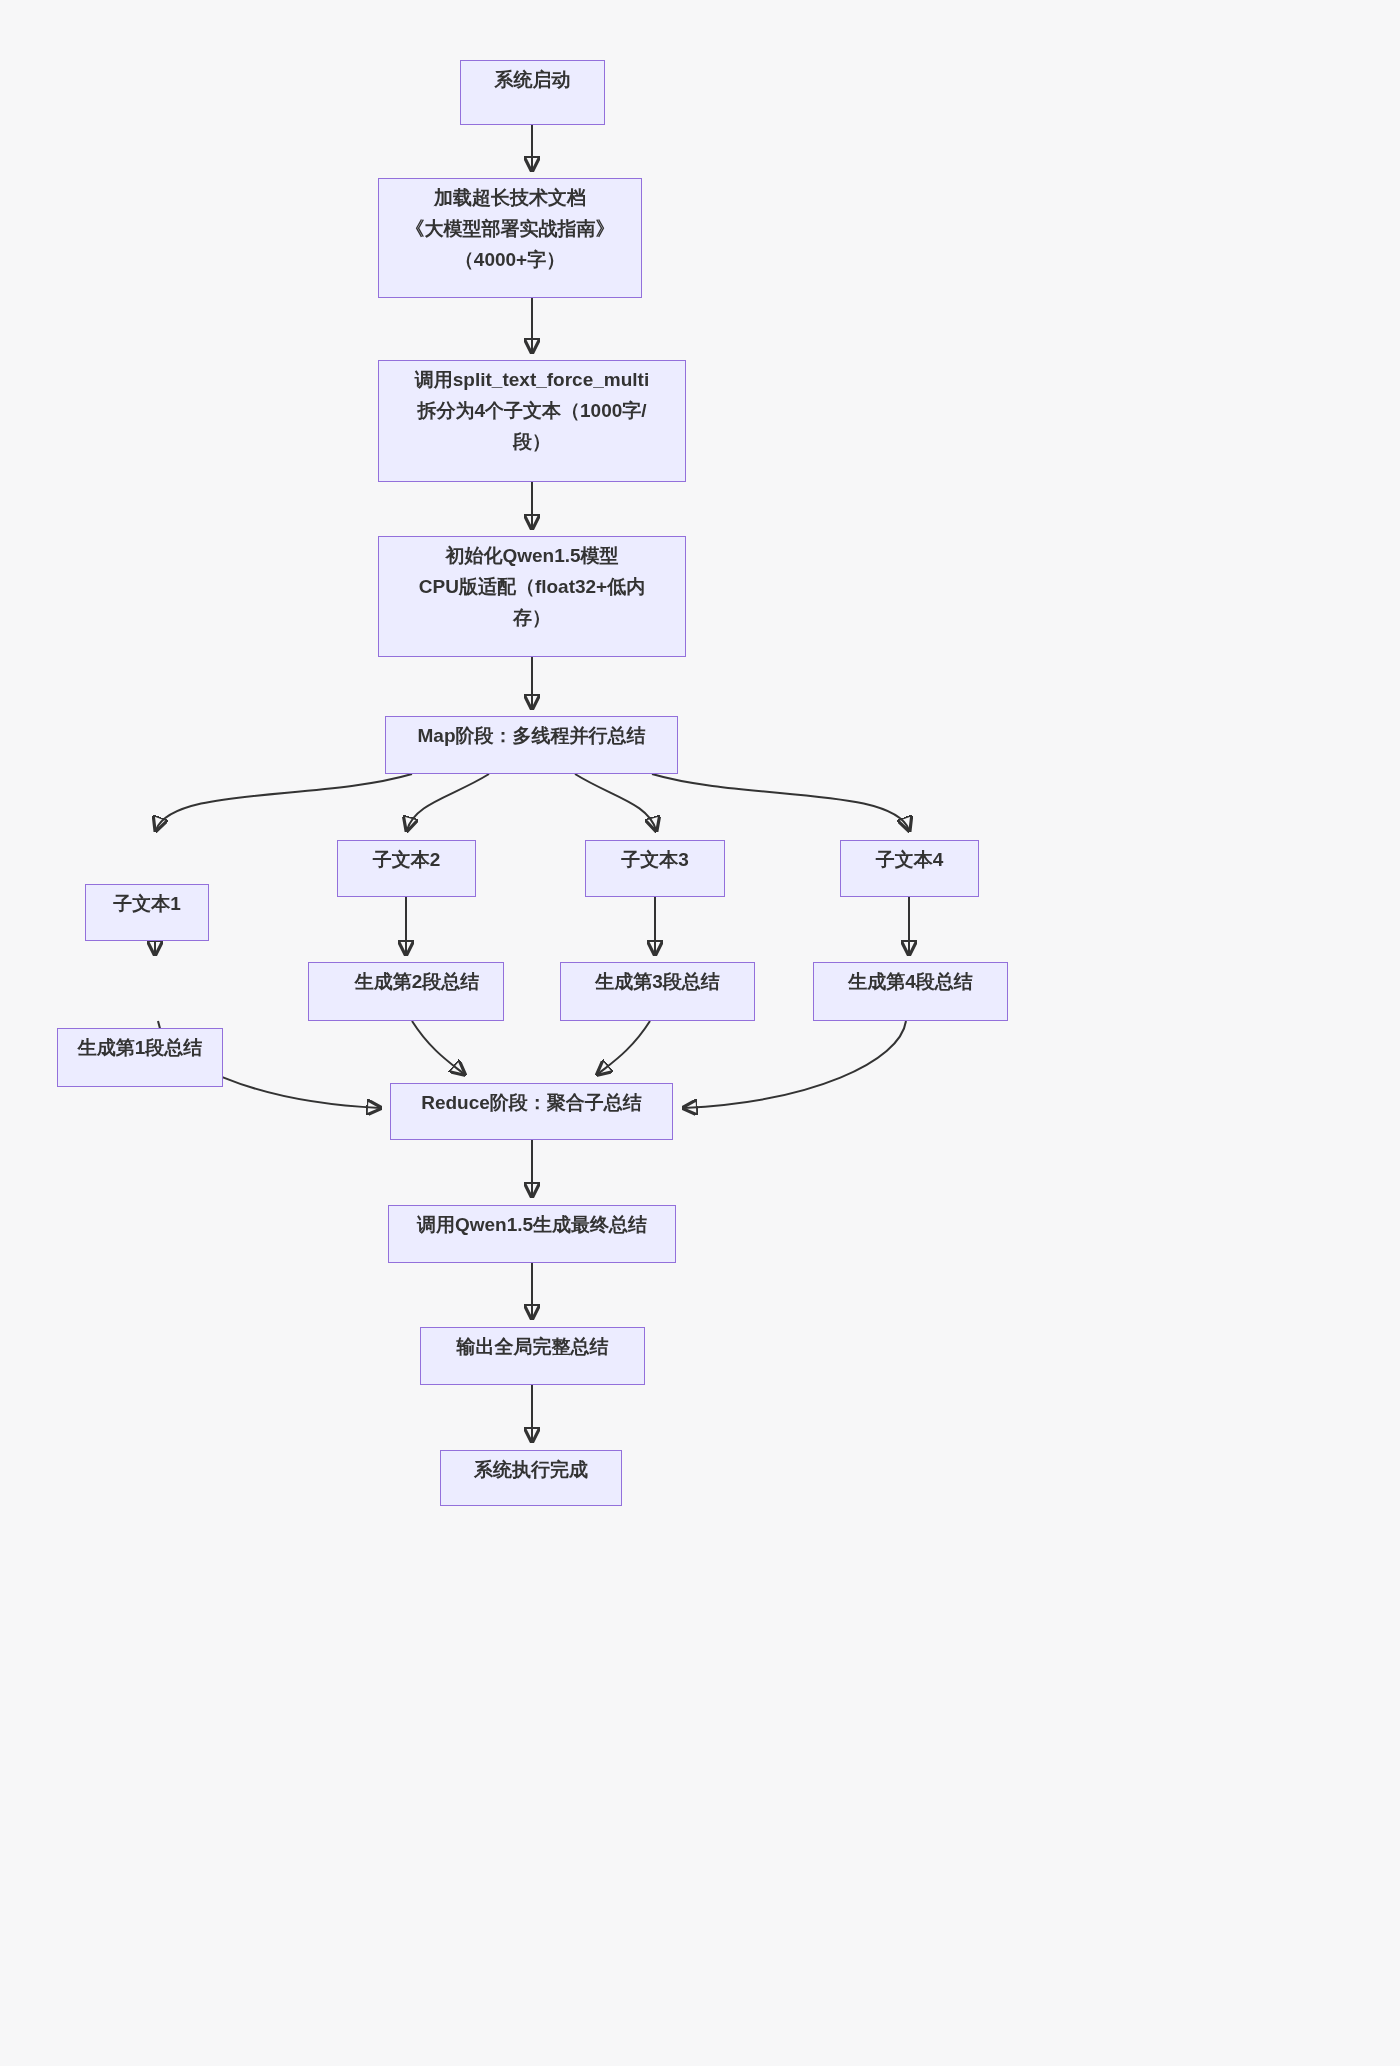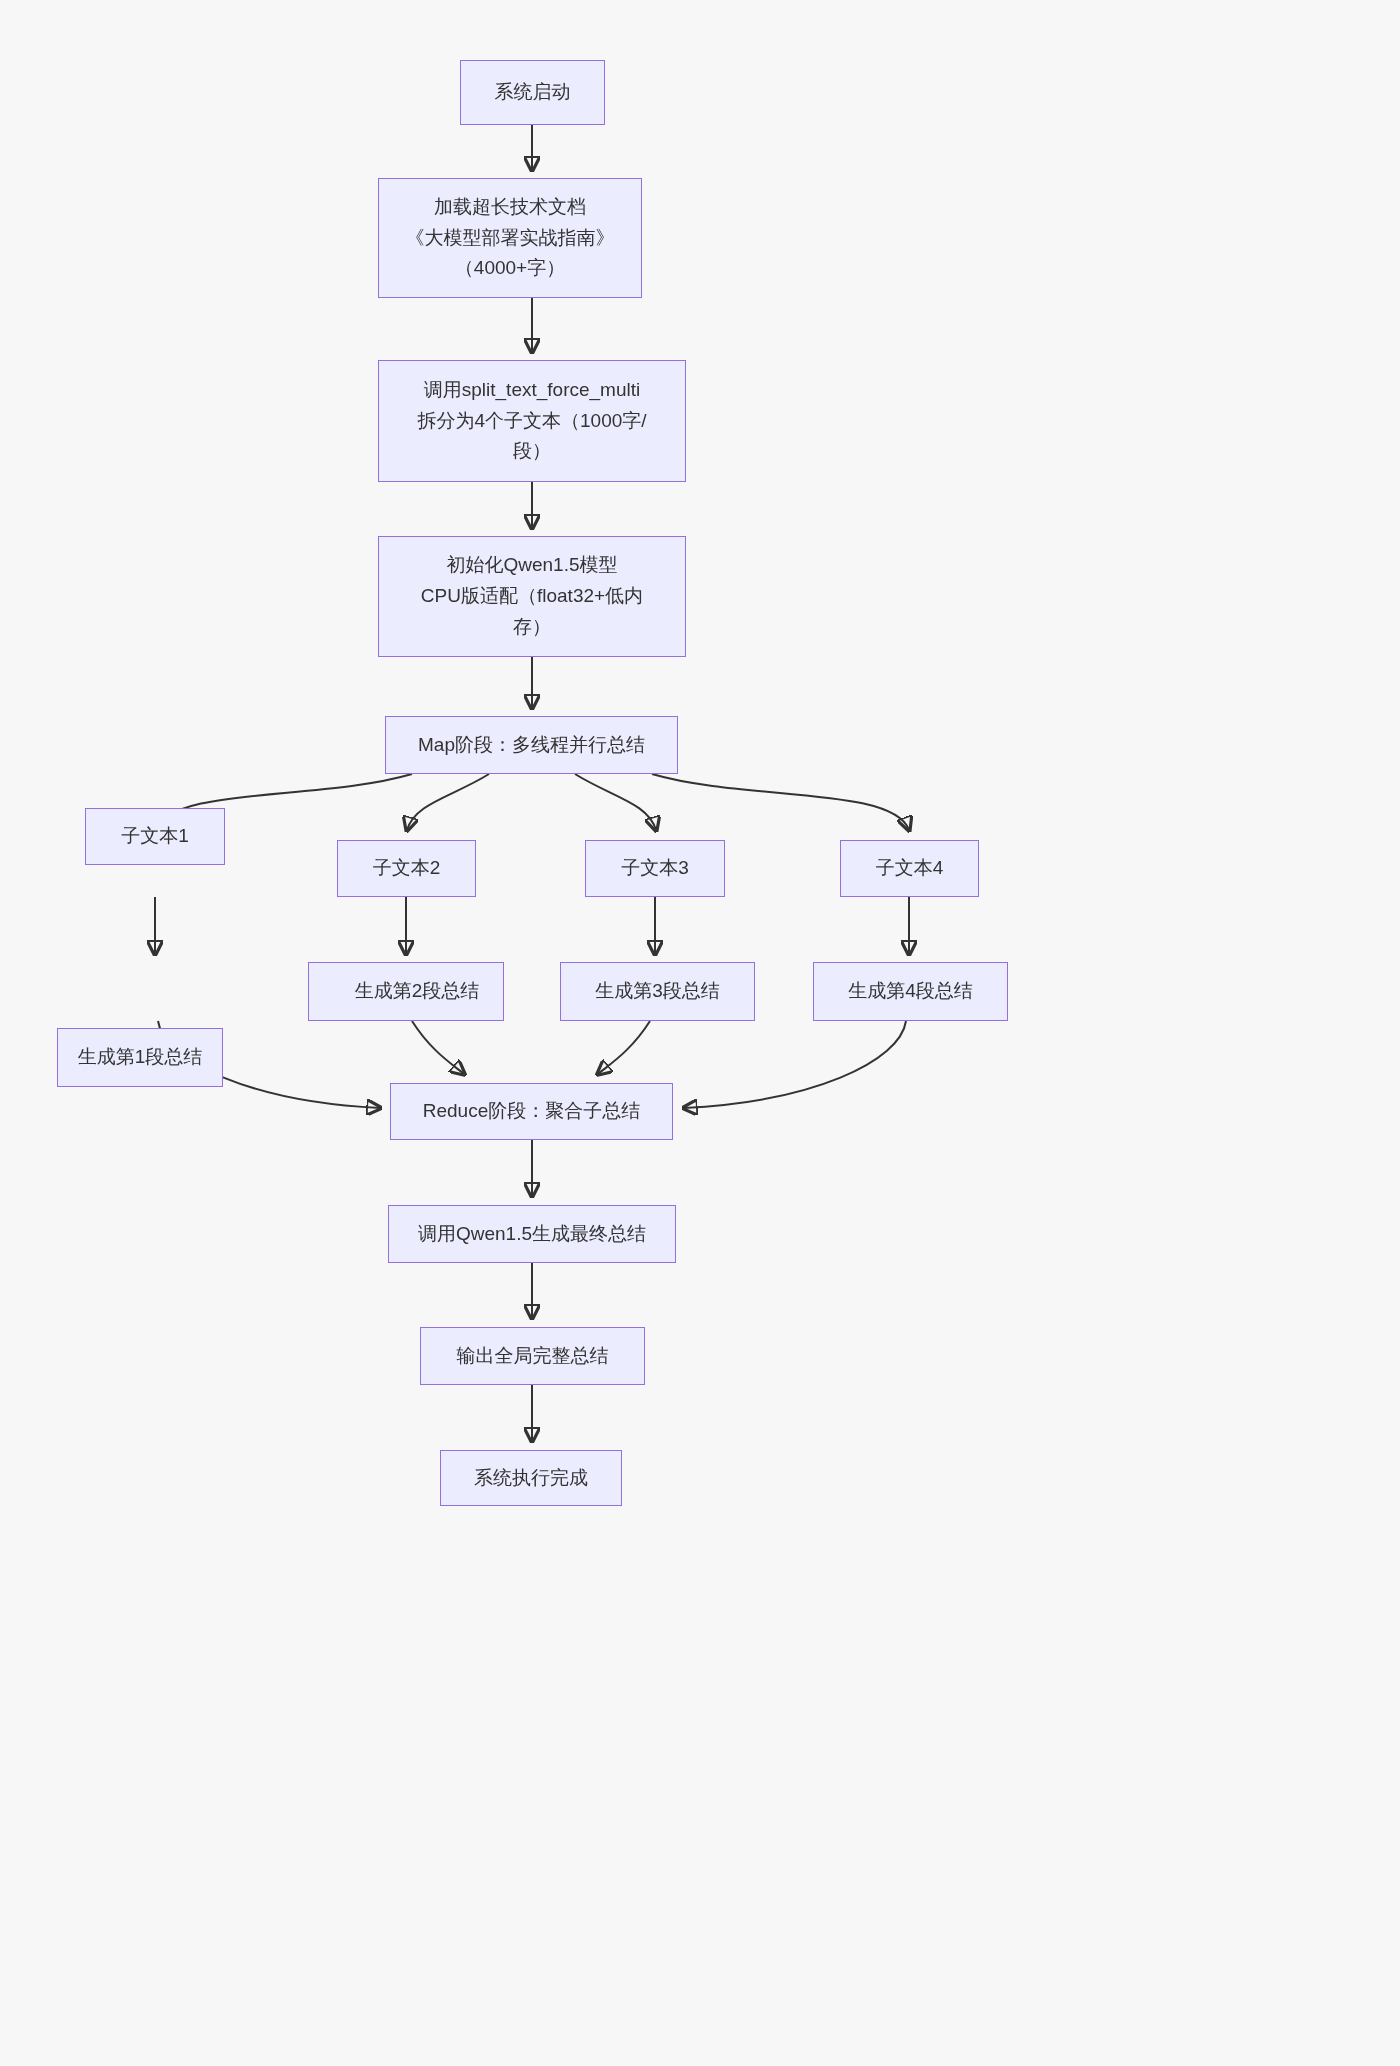--- a/index.html
+++ b/index.html
@@ -21,26 +21,26 @@
   svg.edges{position:absolute;left:0;top:0;width:1400px;height:2066px;}
   svg.edges path{fill:none;stroke:var(--edge);stroke-width:2px;}
   .node{
     position:absolute;
     background:var(--node-fill);
     border:1.6px solid var(--node-border);
     color:var(--text);
     display:flex;
     flex-direction:column;
     align-items:center;
-    justify-content:center;
     text-align:center;
     font-size:19px;
     line-height:1.62;
     box-sizing:border-box;
     padding:4px 8px;
+    font-weight:bold;
   }
   .node .line{white-space:nowrap;}
 </style>
 </head>
 <body>
 
 <div id="canvas">
 
   <svg class="edges" viewBox="0 0 1400 2066" xmlns="http://www.w3.org/2000/svg">
     <defs>
@@ -92,21 +92,21 @@
   <div class="node" style="left:378px;top:536px;width:308px;height:121px;">
     <div class="line">初始化Qwen1.5模型</div>
     <div class="line">CPU版适配（float32+低内</div>
     <div class="line">存）</div>
   </div>
 
   <div class="node" style="left:385px;top:716px;width:293px;height:58px;">
     <div class="line">Map阶段：多线程并行总结</div>
   </div>
 
-  <div class="node" style="left:85px;top:808px;width:140px;height:57px;">
+  <div class="node" style="left:85px;top:884px;width:124px;height:57px;">
     <div class="line">子文本1</div>
   </div>
   <div class="node" style="left:337px;top:840px;width:139px;height:57px;">
     <div class="line">子文本2</div>
   </div>
   <div class="node" style="left:585px;top:840px;width:140px;height:57px;">
     <div class="line">子文本3</div>
   </div>
   <div class="node" style="left:840px;top:840px;width:139px;height:57px;">
     <div class="line">子文本4</div>

